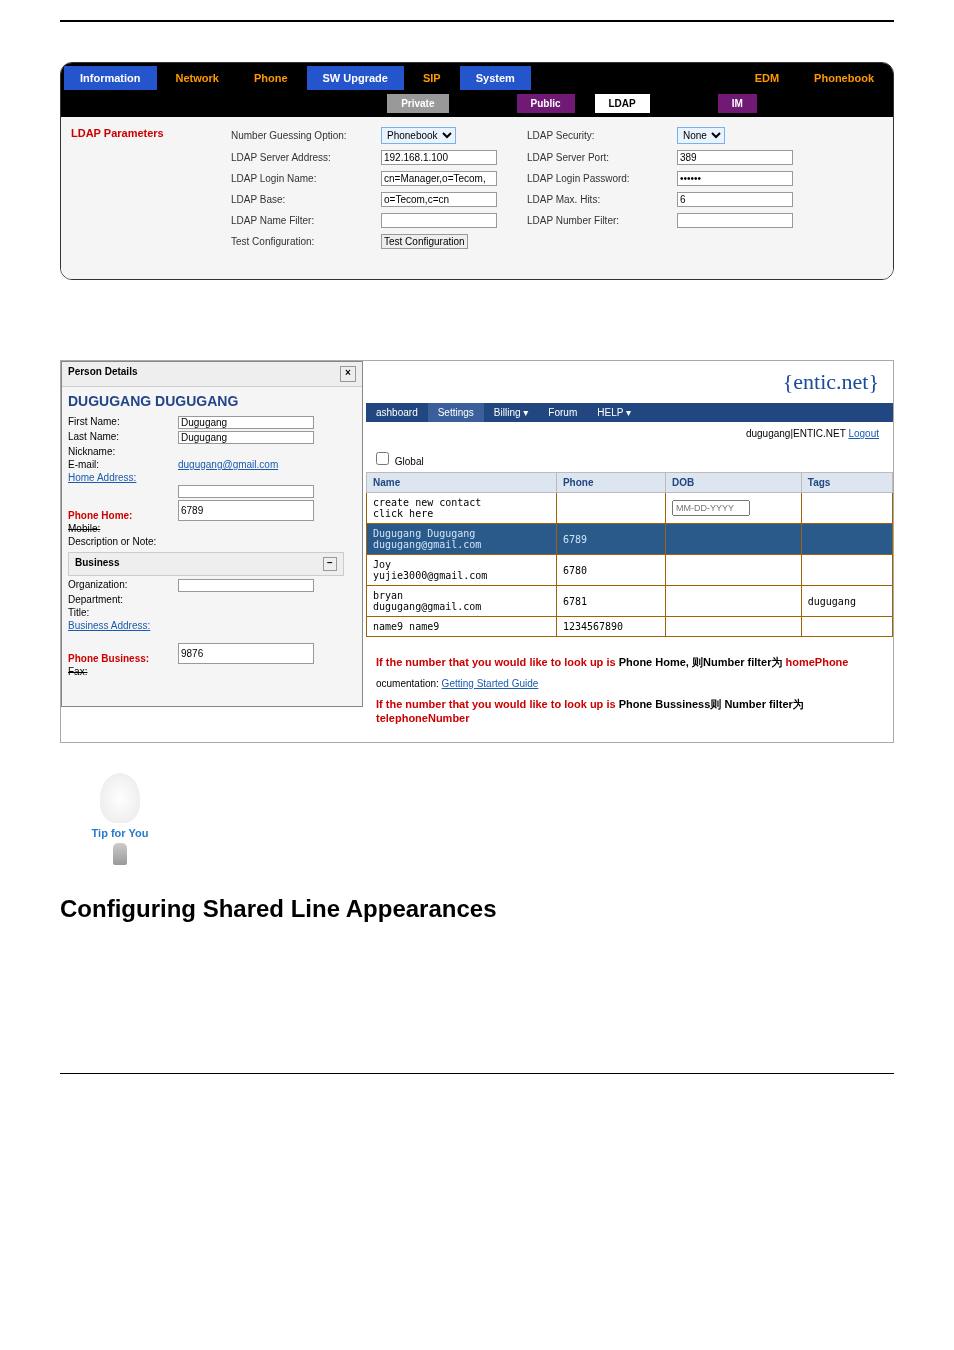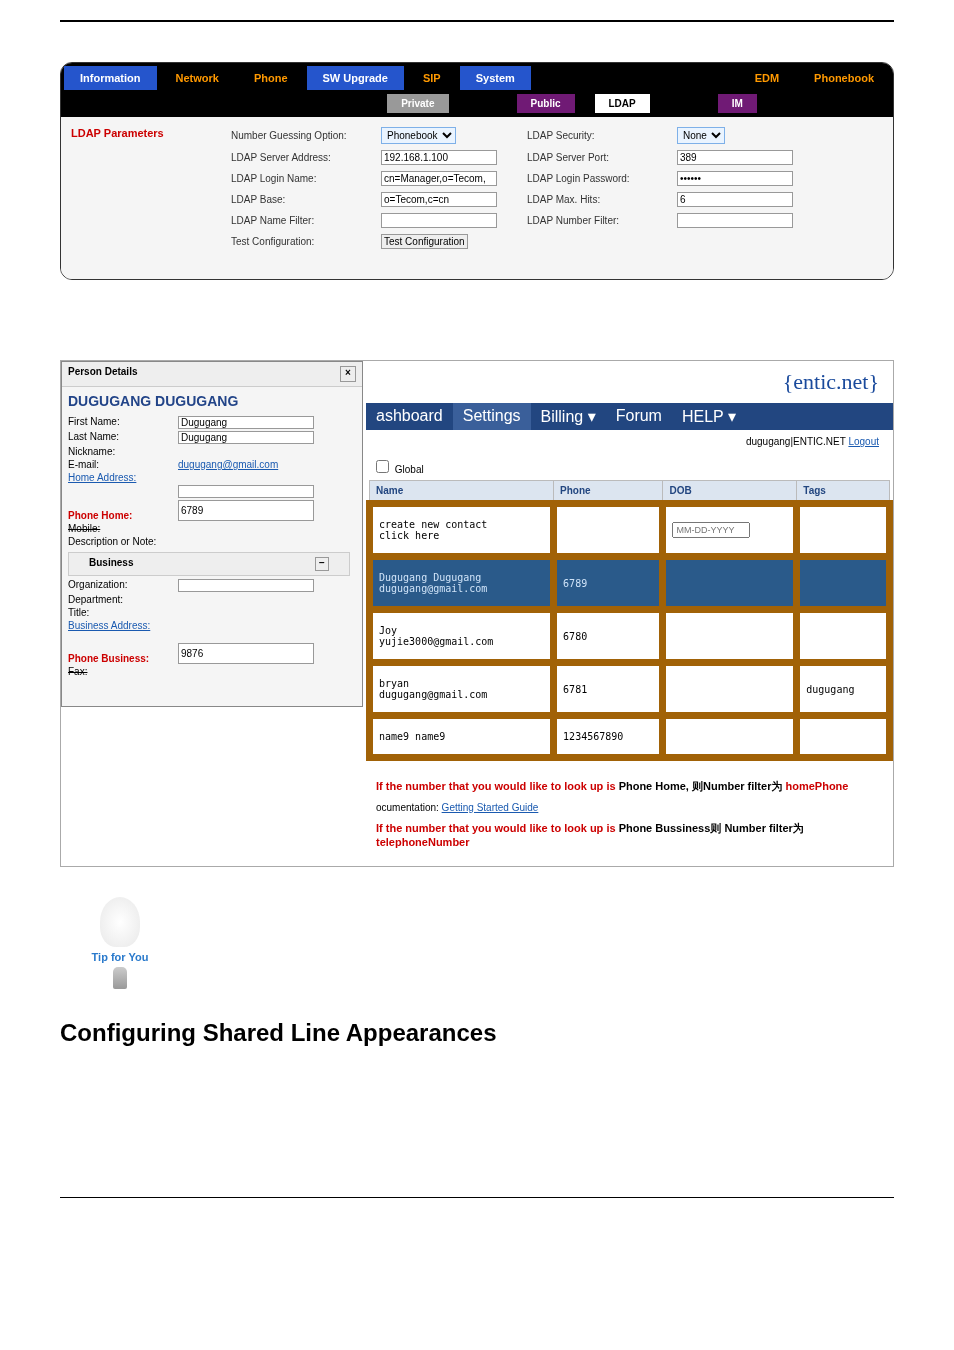--- a/index.html
+++ b/index.html
@@ -205,25 +205,25 @@
     
     .popup-input {
       width: 130px;
       border: 1px solid #999;
       font-size: 10px;
       padding: 0 2px;
     }
     
     .popup-section {
       font-size: 10px;
-      padding: 4px 20px;
+      padding: 4px 6px;
       font-weight: bold;
       border: 1px solid #ccc;
       background: #eee;
-      margin: 4px 12px 2px 6px;
+      margin: 4px 18px 2px 6px;
       display: flex;
       justify-content: space-between;
     }
     
     .collapse-btn {
       border: 1px solid #999;
       width: 12px;
       height: 12px;
       text-align: center;
       line-height: 10px;
@@ -238,21 +238,21 @@
       text-align: right;
       padding: 8px 14px;
       font-size: 22px;
       color: #1a4a9c;
       font-family: serif;
     }
     
     .app-tabs {
       display: flex;
       background: #224680;
-      font-size: 16px;
+      font-size: 10px;
     }
     
     .app-tab {
       padding: 4px 10px;
       color: #fff;
       cursor: pointer;
     }
     
     .app-tab.lighter {
       background: #3a5f9a;
@@ -283,22 +283,22 @@
     .contact-table th {
       background: #dce5f0;
       color: #224680;
       text-align: left;
       padding: 4px 6px;
       border: 1px solid #bbb;
       font-weight: bold;
     }
     
     .contact-table td {
-      padding: 12px 6px;
-      border: 7px solid #a16207;
+      padding: 4px 6px;
+      border: 1px solid #a16207;
       font-family: monospace;
       margin-top: 30px;
     }
     
     .contact-table tr.selected {
       background: #2a5a8a;
       color: #cfe3f8;
     }
     
     .annotations {

